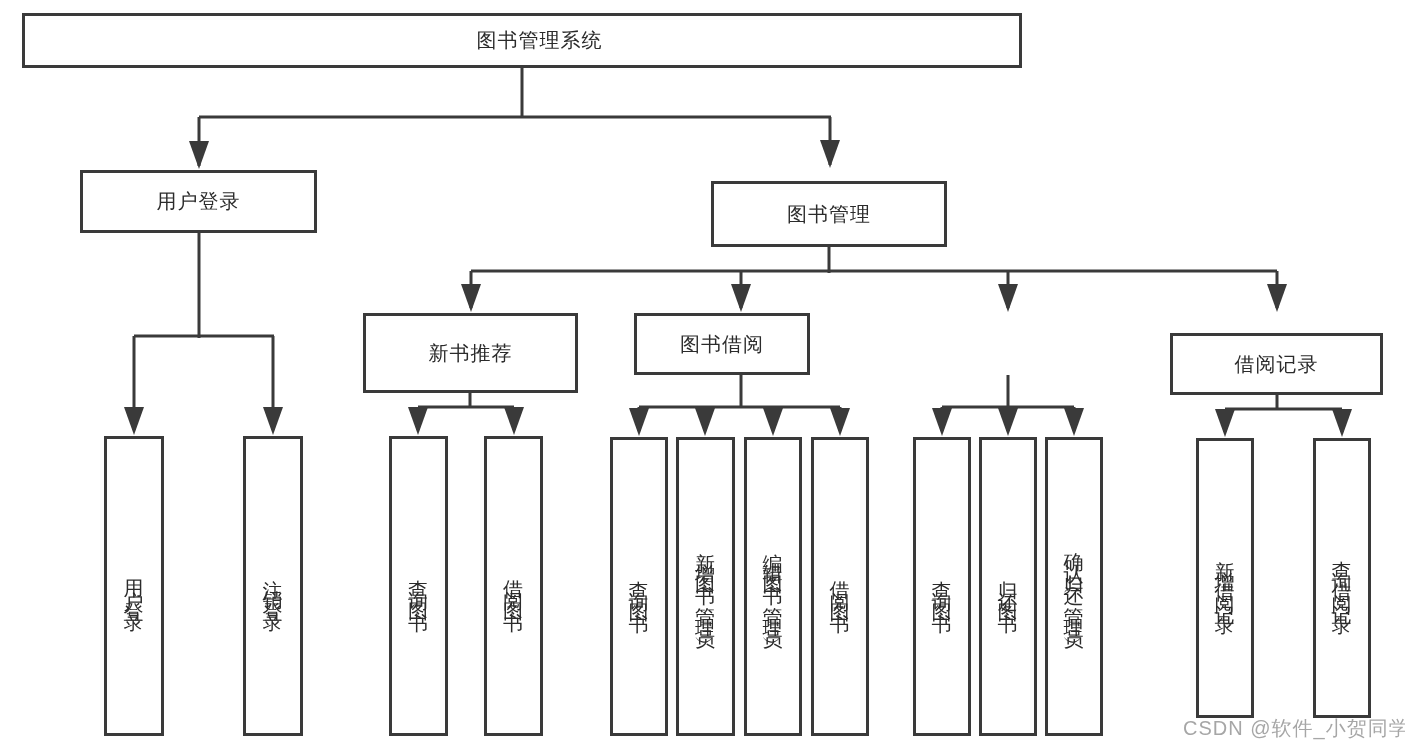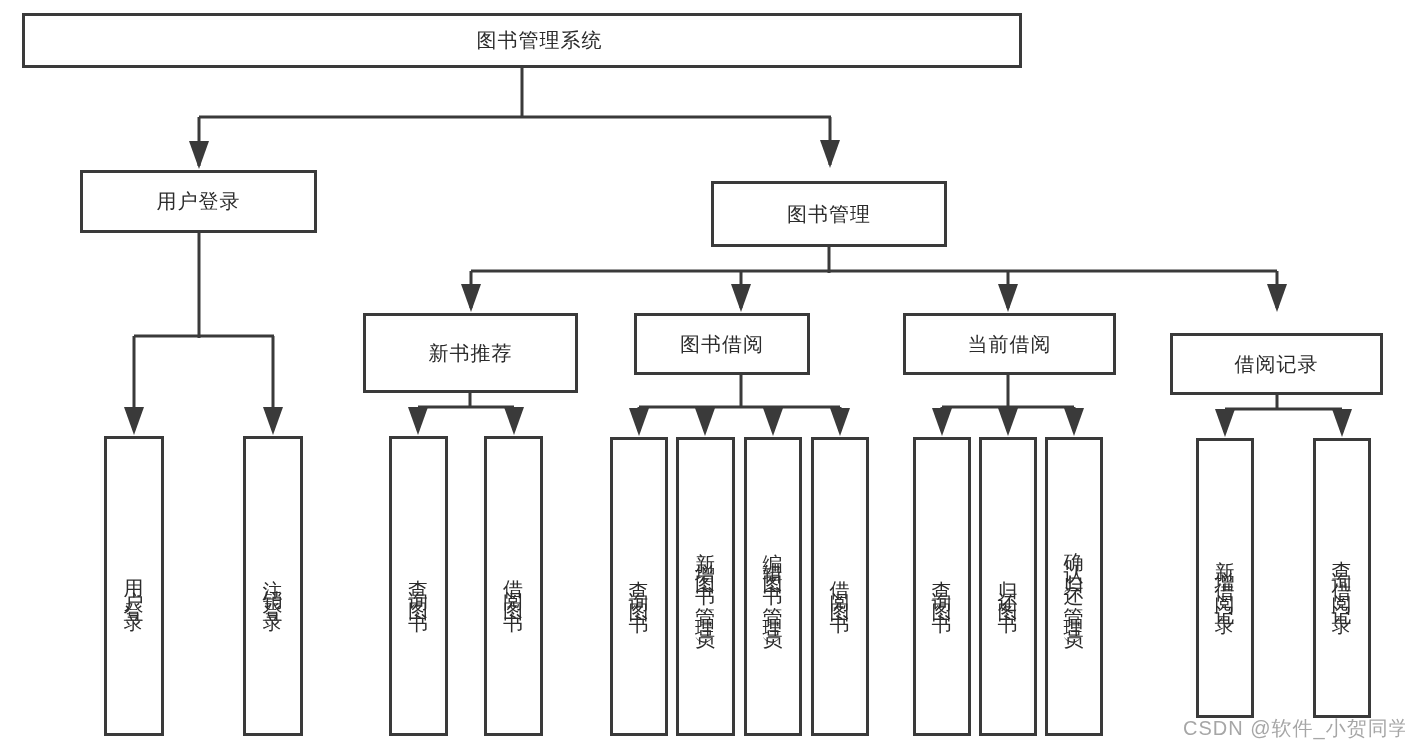--- a/index.html
+++ b/index.html
@@ -96,23 +96,20 @@
   <div class="node" style="left:711px; top:169px; width:236px; height:66px;margin-top:12px;">
     <span class="h-label">图书管理</span>
   </div>
 
   <div class="node" style="left:363px; top:313px; width:215px; height:80px;align-items:center;">
     <span class="h-label">新书推荐</span>
   </div>
   <div class="node" style="left:634px; top:313px; width:176px; height:62px;">
     <span class="h-label">图书借阅</span>
   </div>
-  <div class="node" style="left:903px; top:313px; width:213px; height:62px;">
-    <span class="h-label">当前借阅</span>
-  </div>
   <div class="node" style="left:1170px; top:313px; width:213px; height:62px;margin-top:20px;">
     <span class="h-label">借阅记录</span>
   </div>
 
   <div class="node" style="left:104px; top:436px; width:60px; height:300px;">
     <span class="v-label">用户登录</span>
   </div>
   <div class="node" style="left:243px; top:436px; width:60px; height:300px;">
     <span class="v-label">注销登录</span>
   </div>

